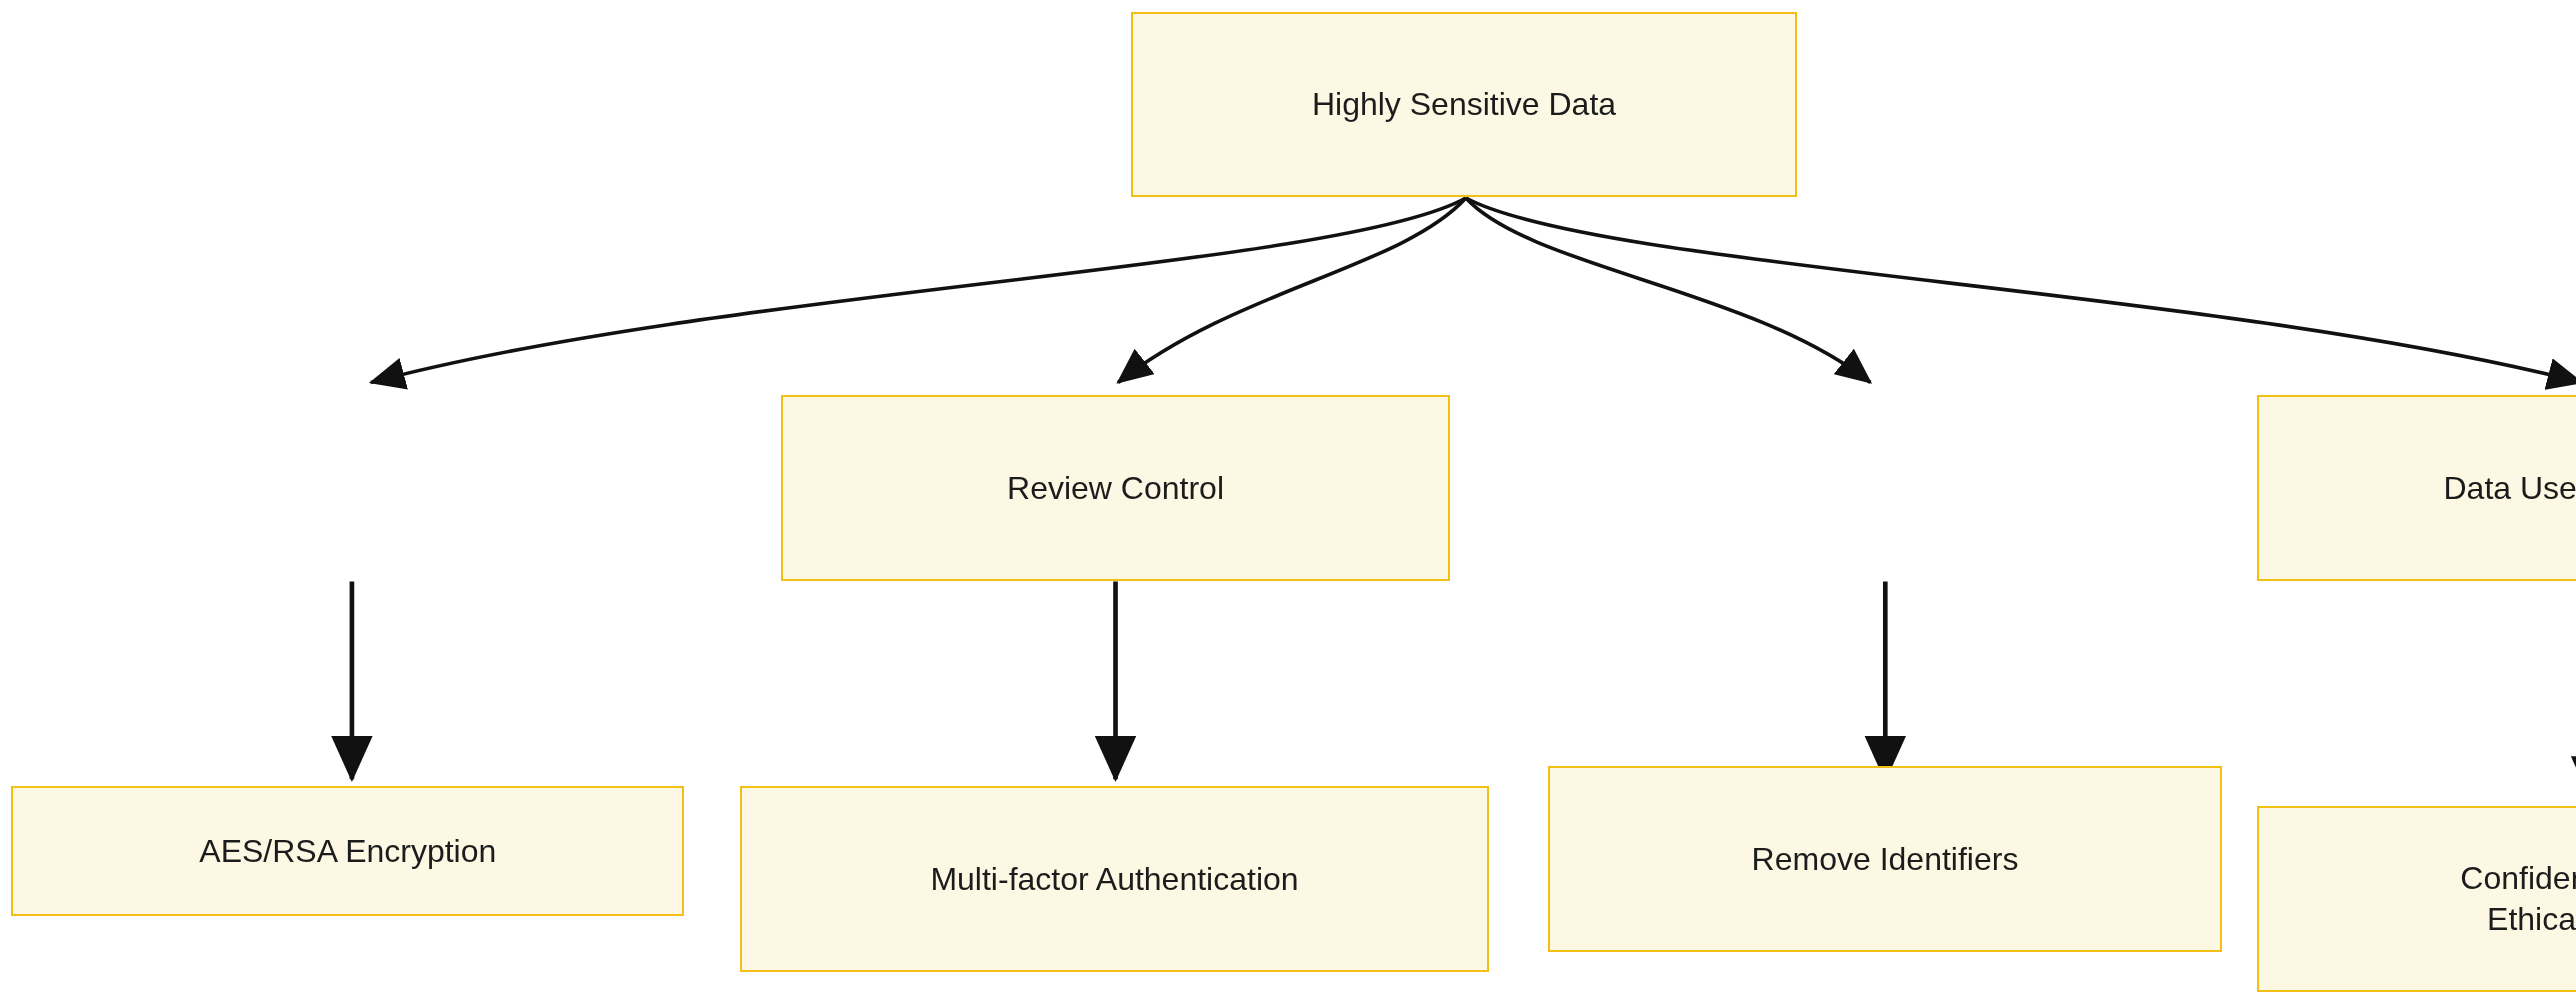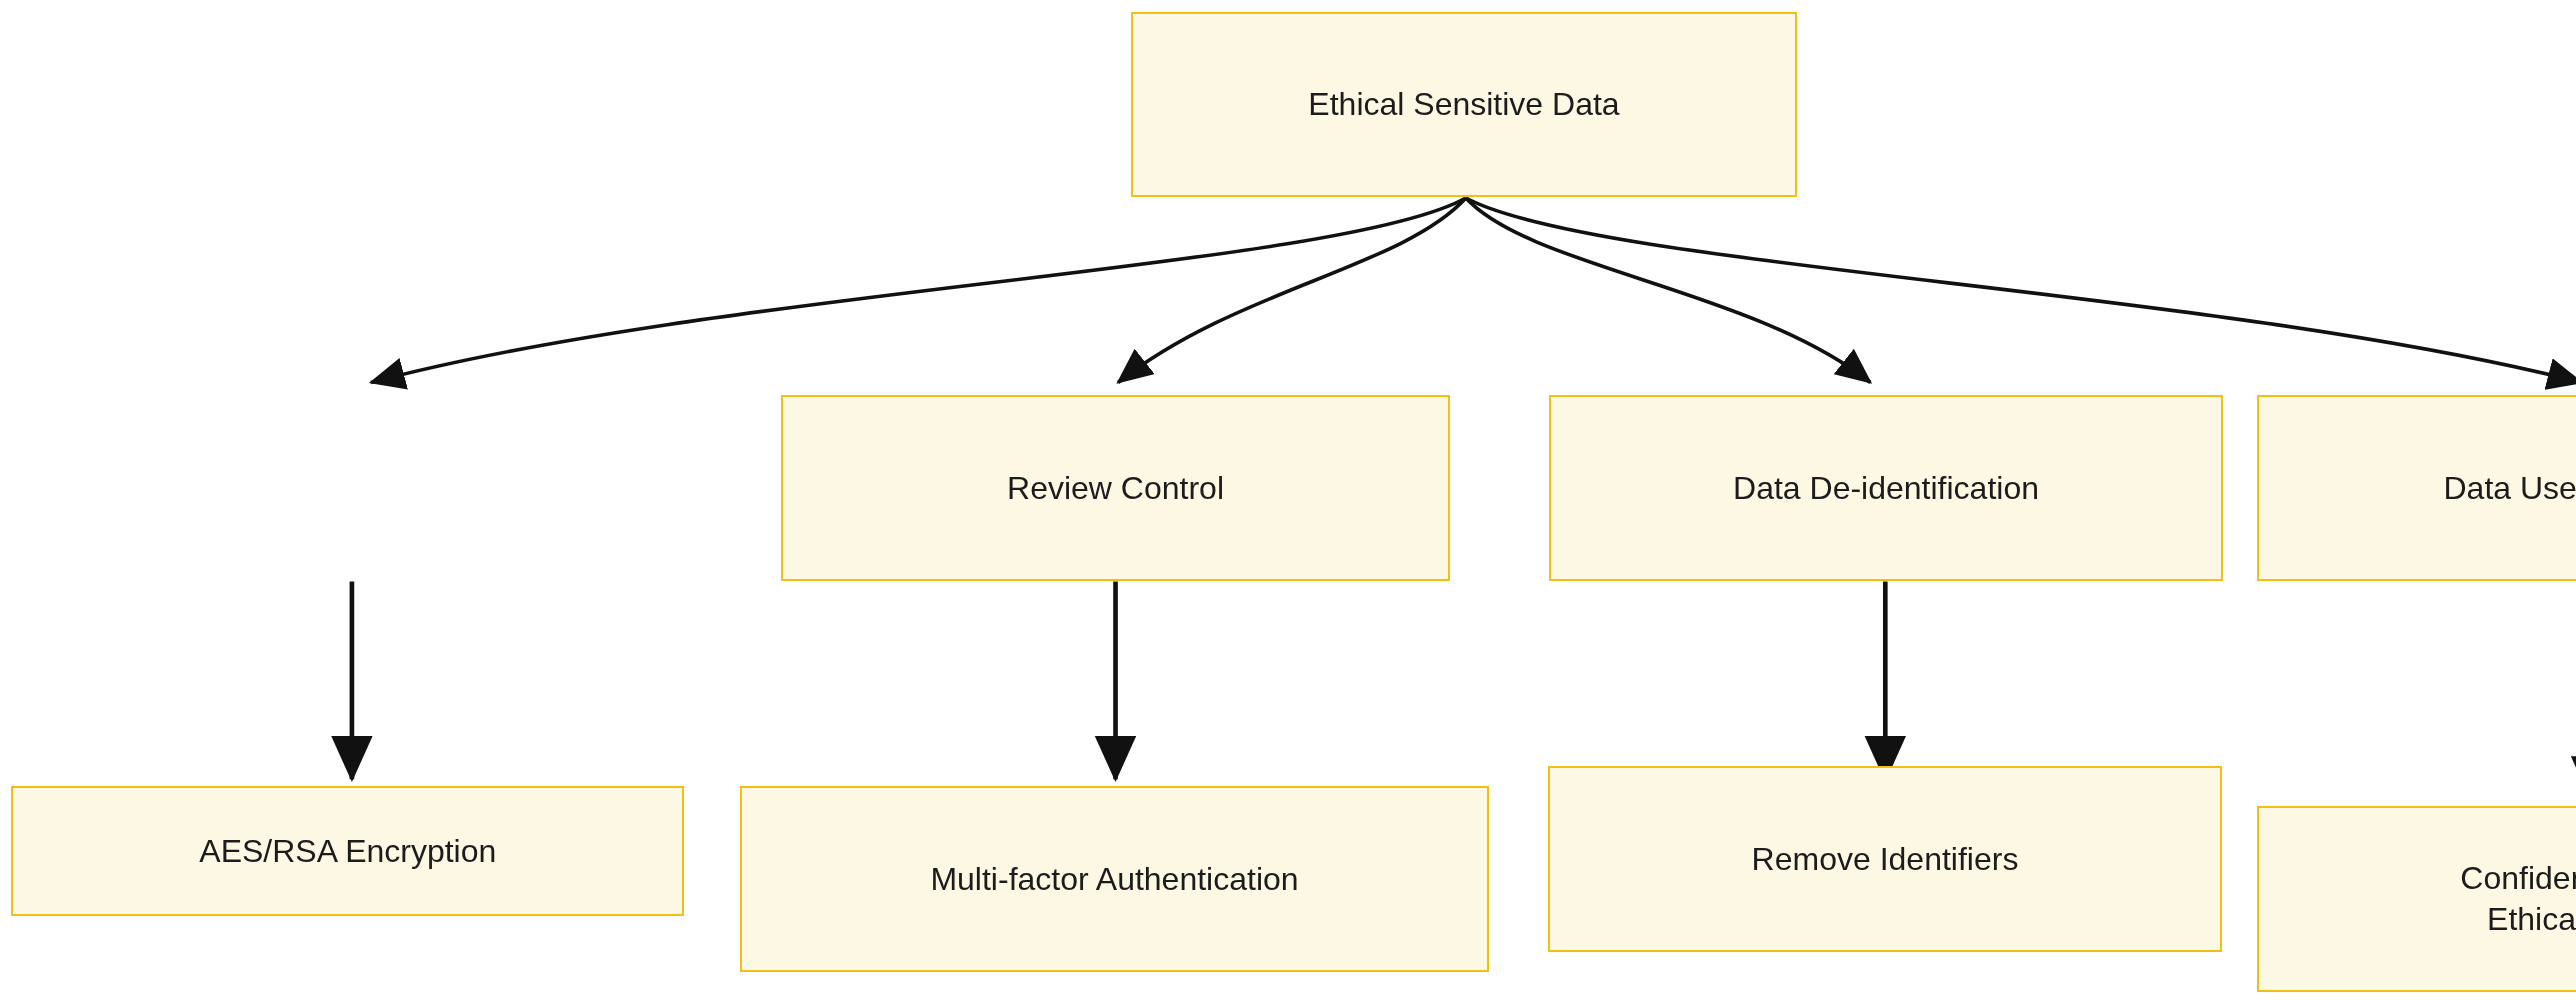--- a/index.html
+++ b/index.html
@@ -79,31 +79,28 @@
     </g>
     <g>
       <line x1="3659" y1="1128" x2="3659" y2="1512" stroke="#111111" stroke-width="9" marker-end="url(#arrowhead-down)"></line>
     </g>
     <g>
       <line x1="5030" y1="1128" x2="5030" y2="1552" stroke="#111111" stroke-width="9" marker-end="url(#arrowhead-down)"></line>
     </g>
   </svg>
 
   <div class="node-box" style="left:1131px; top:12.4px; width:666px; height:185px;">
-    <span class="node-label">Ethical Sensitive Data</span>
+    <span class="node-label">Highly Sensitive Data</span>
   </div>
 
 
   <div class="node-box" style="left:781px; top:395px; width:669px; height:186px;">
     <span class="node-label">Review Control</span>
   </div>
 
-  <div class="node-box" style="left:1549px; top:395px; width:674px; height:186px;">
-    <span class="node-label">Data De-identification</span>
-  </div>
 
   <div class="node-box" style="left:2257px; top:395px; width:670px; height:186px;">
     <span class="node-label">Data Use Agreement</span>
   </div>
 
   <div class="node-box" style="left:11.3px; top:786px; width:673px; height:130px;">
     <span class="node-label">AES/RSA Encryption</span>
   </div>
 
   <div class="node-box" style="left:740px; top:786px; width:749px; height:186px;">

